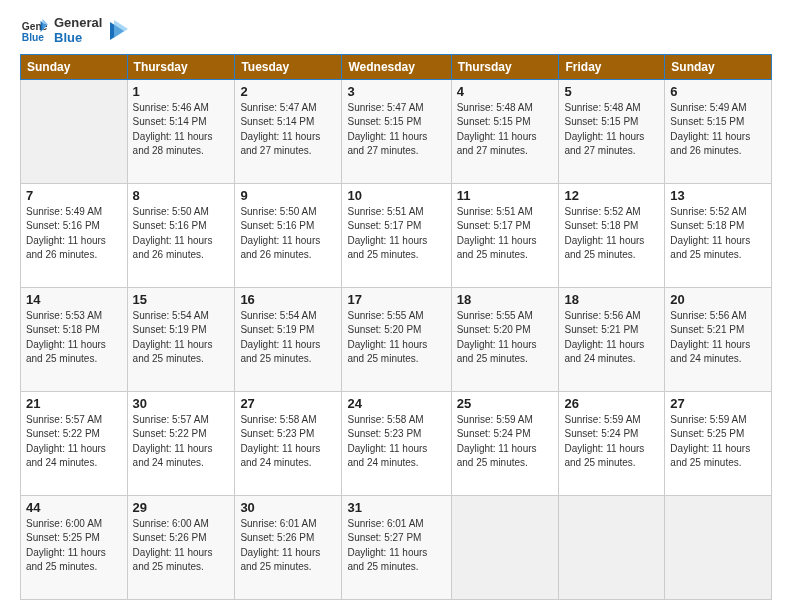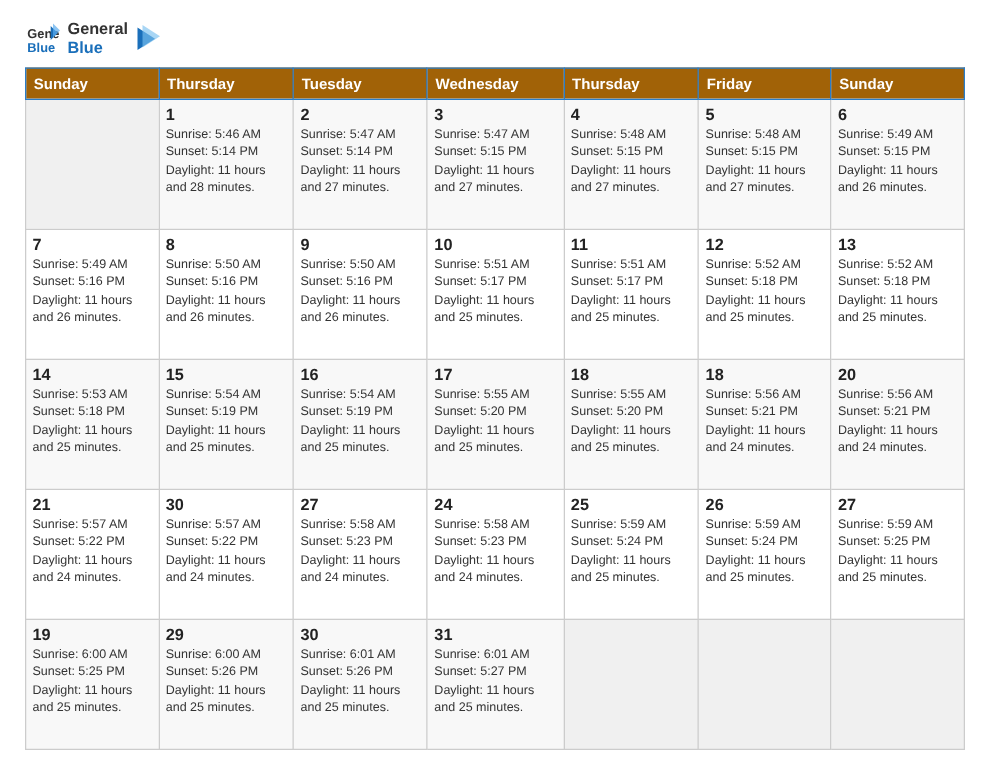--- a/index.html
+++ b/index.html
@@ -243,21 +243,21 @@
             <span class="day-number">26</span>
             <div class="day-info">Sunrise: 5:59 AM<br>Sunset: 5:24 PM<br>Daylight: 11 hours and 25 minutes.</div>
           </td>
           <td>
             <span class="day-number">27</span>
             <div class="day-info">Sunrise: 5:59 AM<br>Sunset: 5:25 PM<br>Daylight: 11 hours and 25 minutes.</div>
           </td>
         </tr>
         <tr>
           <td>
-            <span class="day-number">19</span>
+            <span class="day-number">44</span>
             <div class="day-info">Sunrise: 6:00 AM<br>Sunset: 5:25 PM<br>Daylight: 11 hours and 25 minutes.</div>
           </td>
           <td>
             <span class="day-number">29</span>
             <div class="day-info">Sunrise: 6:00 AM<br>Sunset: 5:26 PM<br>Daylight: 11 hours and 25 minutes.</div>
           </td>
           <td>
             <span class="day-number">30</span>
             <div class="day-info">Sunrise: 6:01 AM<br>Sunset: 5:26 PM<br>Daylight: 11 hours and 25 minutes.</div>
           </td>

